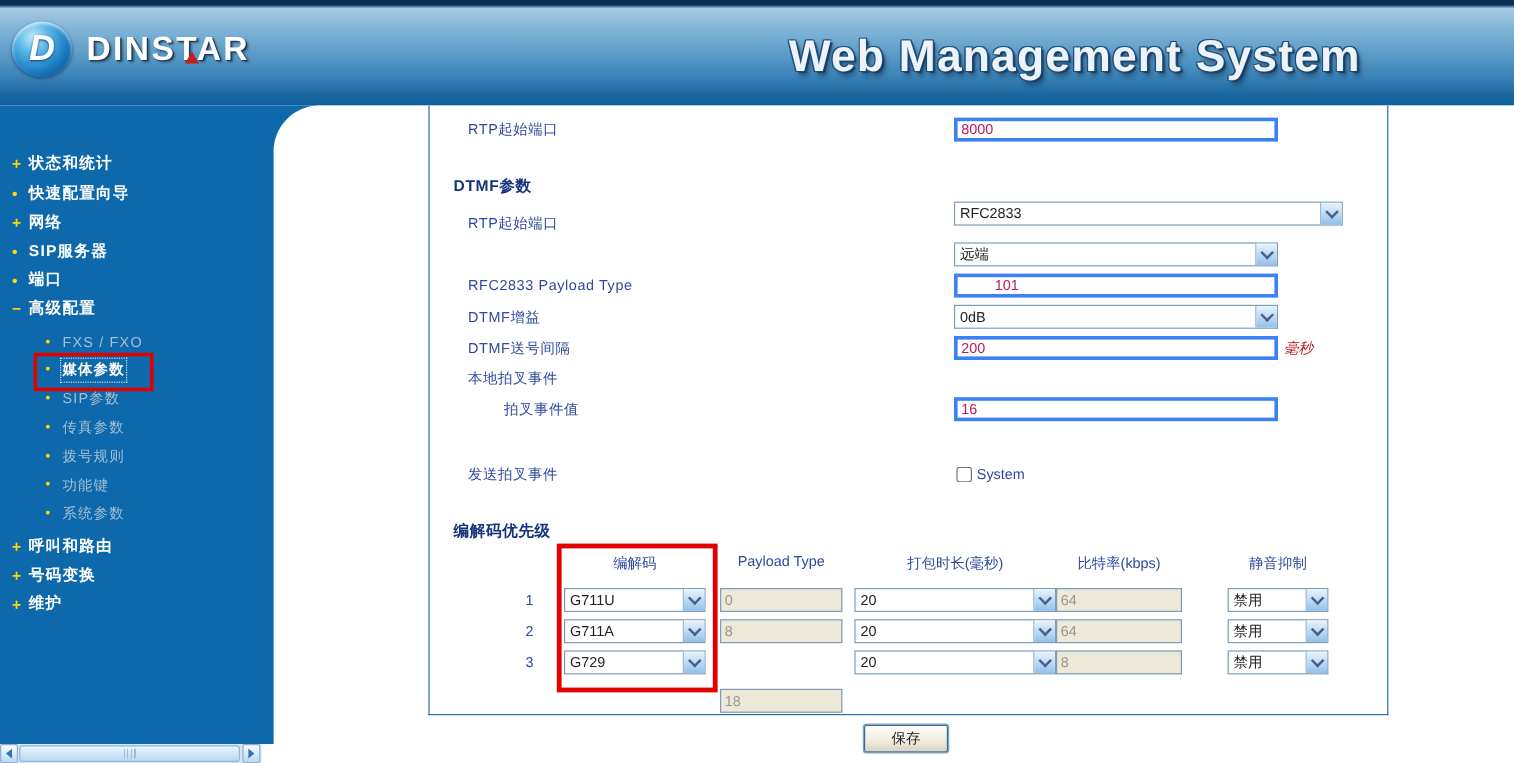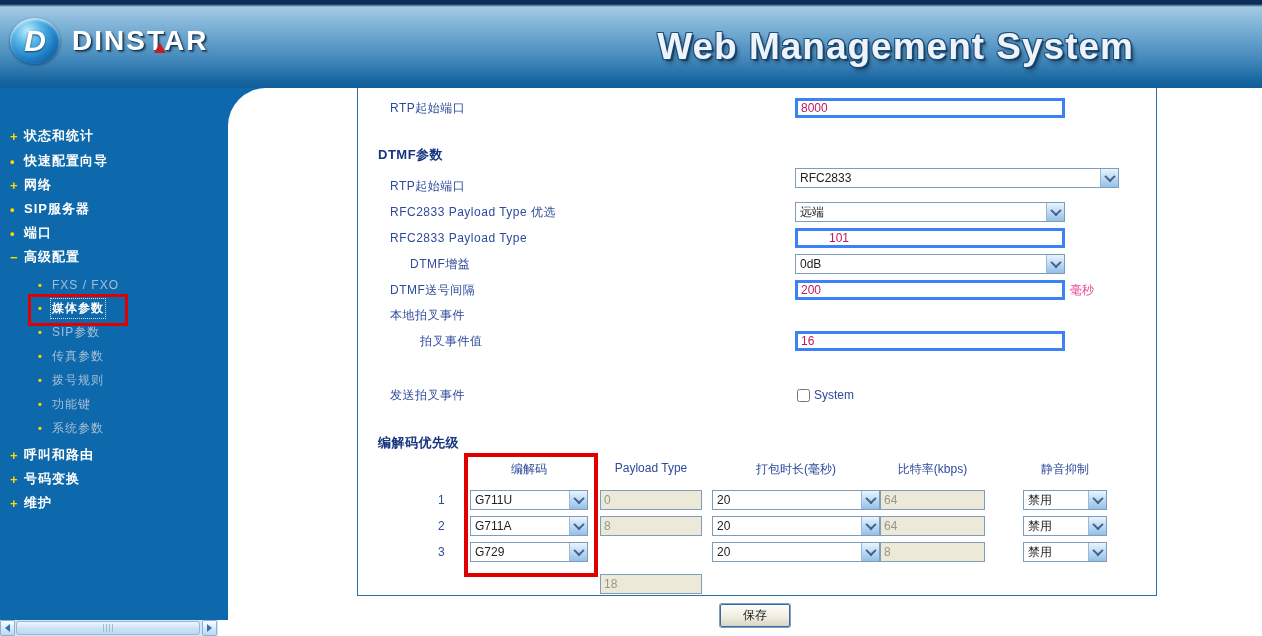--- a/index.html
+++ b/index.html
@@ -47,21 +47,21 @@
     padding:0 3px;box-sizing:border-box;color:#be185d;font-family:"Liberation Sans",sans-serif;}
   .tinput.dis{border:1px solid #7f9db9;background:#ece9d8;color:#9a988a;}
   .xpsel{position:absolute;height:20px;border:1px solid #7f9db9;background:#fff;box-sizing:border-box;
     display:flex;align-items:center;cursor:pointer;}
   .xpsel .stext{flex:1;font-size:12px;color:#222;padding-left:4px;overflow:hidden;white-space:nowrap;}
   .xpsel .sbtn{width:17px;height:18px;border-left:1px solid #9ab8d8;
     background:linear-gradient(180deg,#e9f4fd 0%,#c2ddf4 45%,#93c0e8 100%);
     display:flex;align-items:center;justify-content:center;}
   .chev{width:6px;height:6px;border-left:2px solid #44618f;border-bottom:2px solid #44618f;
     transform:rotate(-45deg) translate(1px,-1px);}
-  .suffix{position:absolute;color:#ec4899;font-size:12px;line-height:20px;}
+  .suffix{position:absolute;color:#b91c1c;font-size:12px;line-height:20px;font-style:italic;}
   .cknum{position:absolute;color:#2d4a9d;font-size:12px;line-height:20px;}
   #enable-cb{width:13px;height:13px;margin:0 4px 0 0;}
   .thead{position:absolute;color:#2d4a9d;font-size:12px;font-weight:normal;text-align:center;white-space:nowrap;}
 
   
   #save-btn{position:absolute;left:720px;top:604px;width:70px;height:23px;
     border:1px solid #40699a;border-radius:2px;background:linear-gradient(180deg,#fdfdfb,#efecdf 60%,#d9d4c2);
     box-shadow:0 0 0 1px #7ea2c4;font-size:12px;color:#1c1c1c;cursor:pointer;font-family:"Liberation Sans",sans-serif;}
 
   
@@ -173,32 +173,31 @@
   <div class="fsection" style="left:378px;top:146px">DTMF参数</div>
 
   <div class="flabel" style="left:390px;top:176px">RTP起始端口</div>
   <div class="xpsel" style="left:795px;top:168px;width:324px">
     <span class="stext">RFC2833</span>
     <span class="sbtn">
         <span class="chev"></span>
       </span>
   </div>
 
-  <div class="flabel" style="left:390px;top:202px">RFC2833 Payload Type 优选</div>
   <div class="xpsel" style="left:795px;top:202px;width:270px">
     <span class="stext">远端</span>
     <span class="sbtn">
         <span class="chev"></span>
       </span>
   </div>
 
   <div class="flabel" style="left:390px;top:228px">RFC2833 Payload Type</div>
   <input class="tinput" style="left: 795px; top: 228px; width: 270px; padding-left: 31px;" value="101">
 
-  <div class="flabel" style="left:410px;top:254px">DTMF增益</div>
+  <div class="flabel" style="left:390px;top:254px">DTMF增益</div>
   <div class="xpsel" style="left:795px;top:254px;width:270px">
     <span class="stext">0dB</span>
     <span class="sbtn">
         <span class="chev"></span>
       </span>
   </div>
 
   <div class="flabel" style="left:390px;top:280px">DTMF送号间隔</div>
   <input class="tinput" style="left: 795px; top: 280px; width: 270px;" value="200">
   <div class="suffix" style="left:1070px;top:280px">毫秒</div>

